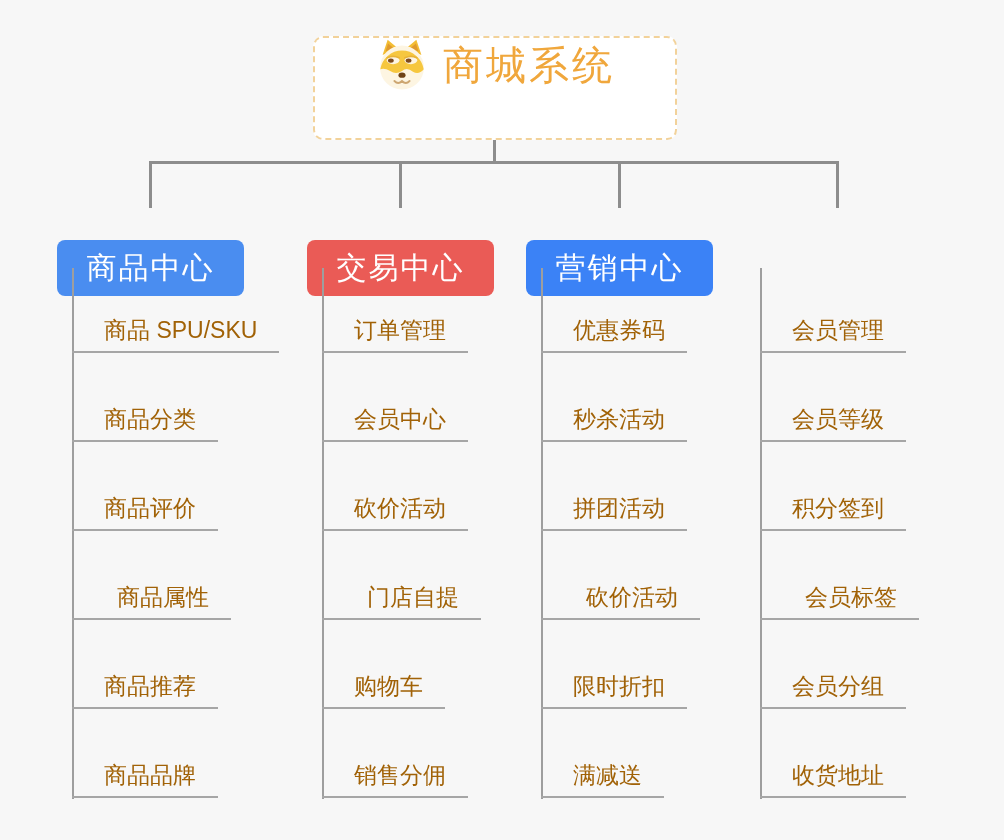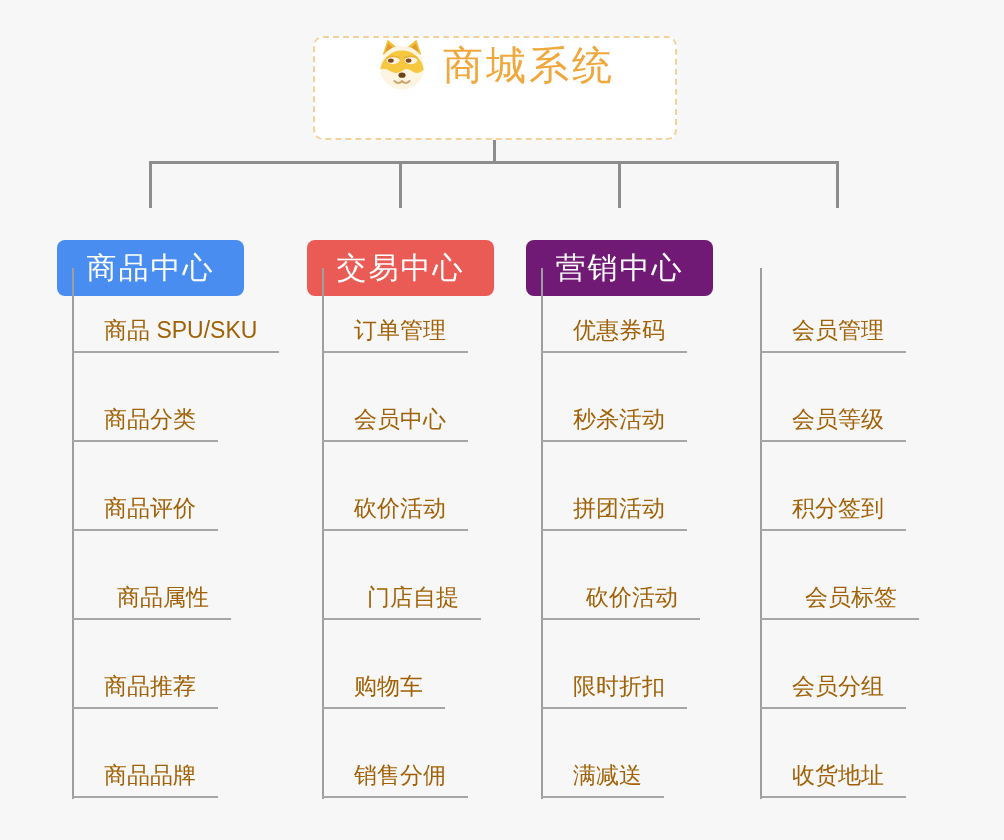--- a/index.html
+++ b/index.html
@@ -82,21 +82,21 @@
 
   <div class="conn conn-root-stub"></div>
   <div class="conn conn-hbar"></div>
   <div class="conn conn-drop drop-0"></div>
   <div class="conn conn-drop drop-1"></div>
   <div class="conn conn-drop drop-2"></div>
   <div class="conn conn-drop drop-3"></div>
 
   <div class="branch-box branch-0" style="background-color: rgb(74, 141, 240);">商品中心</div>
   <div class="branch-box branch-1" style="background-color: rgb(234, 91, 86);">交易中心</div>
-  <div class="branch-box branch-2" style="background-color: #701a75;">营销中心</div>
+  <div class="branch-box branch-2" style="background-color: #3b82f6;">营销中心</div>
 
   <div class="trunk trunk-0"></div>
   <div class="trunk trunk-1"></div>
   <div class="trunk trunk-2"></div>
   <div class="trunk trunk-3"></div>
 
   <div class="col-0">
     <div class="leaf leaf-0">商品 SPU/SKU</div>
     <div class="leaf leaf-1">商品分类</div>
     <div class="leaf leaf-2">商品评价</div>

